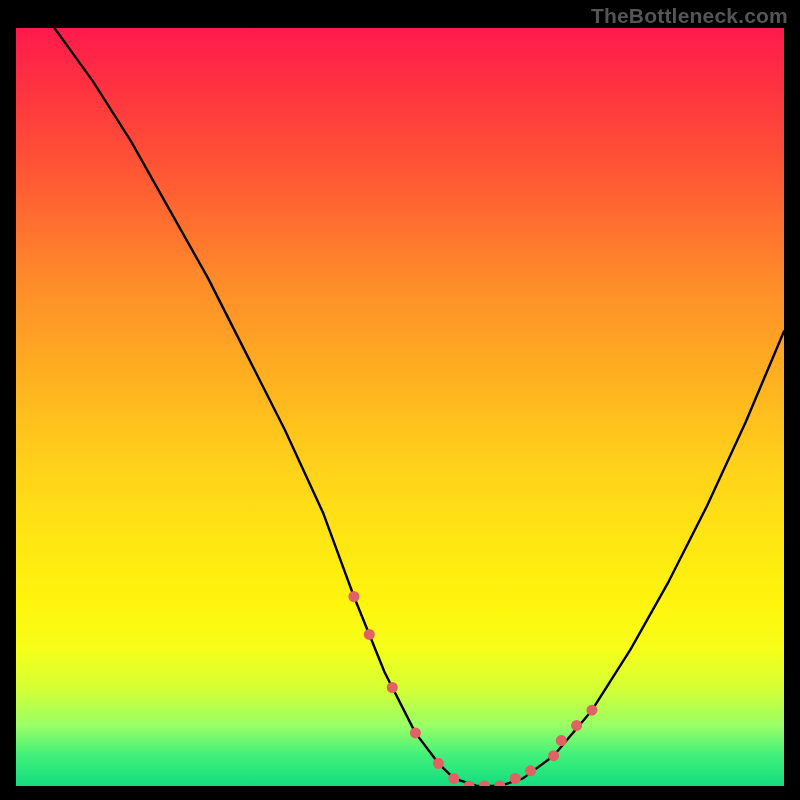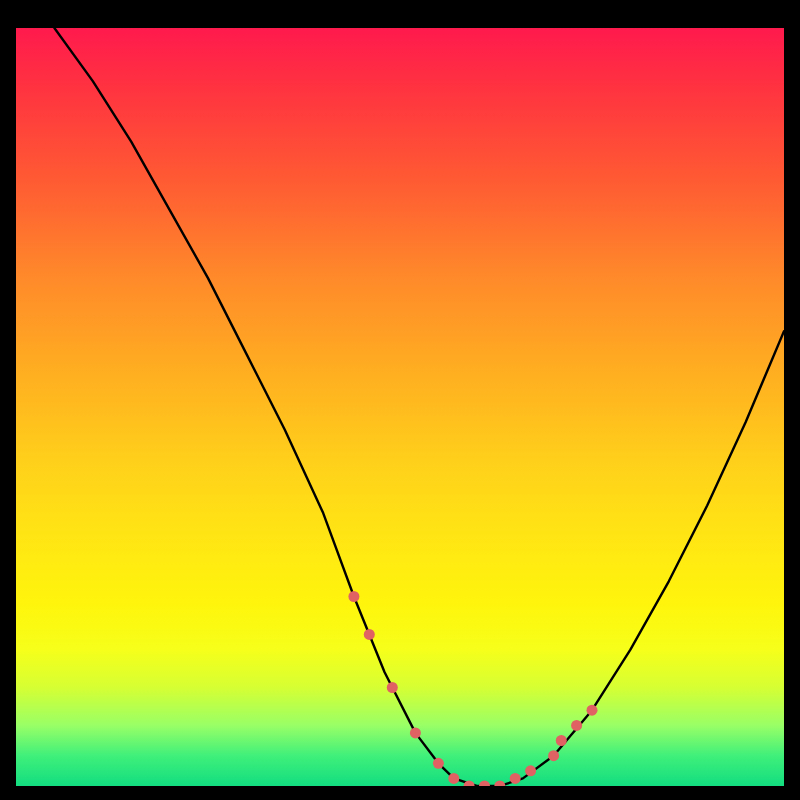--- a/index.html
+++ b/index.html
@@ -56,20 +56,21 @@
     left: 0;
     top: 0;
     width: 768px;
     height: 758px;
   }
 </style>
 </head>
 <body>
 
 <div class="frame">
+  <div class="watermark">TheBottleneck.com</div>
 
   <div class="plot">
     <svg class="curve" viewBox="0 0 768 758" preserveAspectRatio="none">
       <path fill="none" stroke="#000" stroke-width="2.4" stroke-linecap="round" stroke-linejoin="round" d="M38.4 0.0 L76.8 53.1 L115.2 113.7 L153.6 181.9 L192.0 250.1 L230.4 325.9 L268.8 401.7 L307.2 485.1 L337.9 568.5 L368.6 644.3 L399.4 704.9 L422.4 735.3 L437.8 750.4 L460.8 758.0 L483.8 758.0 L506.9 750.4 L537.6 727.7 L576.0 682.2 L614.4 621.6 L652.8 553.3 L691.2 477.5 L729.6 394.2 L768.0 303.2"></path>
       <g id="marker-group">
           <circle cx="337.9" cy="568.5" r="5.5" fill="#e06262"></circle>
           <circle cx="353.3" cy="606.4" r="5.5" fill="#e06262"></circle>
           <circle cx="376.3" cy="659.5" r="5.5" fill="#e06262"></circle>
           <circle cx="399.4" cy="704.9" r="5.5" fill="#e06262"></circle>
           <circle cx="422.4" cy="735.3" r="5.5" fill="#e06262"></circle>

